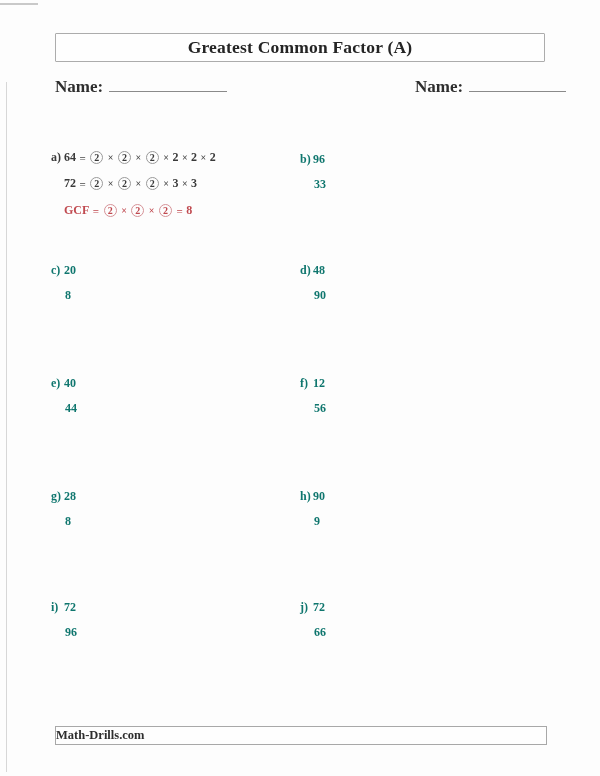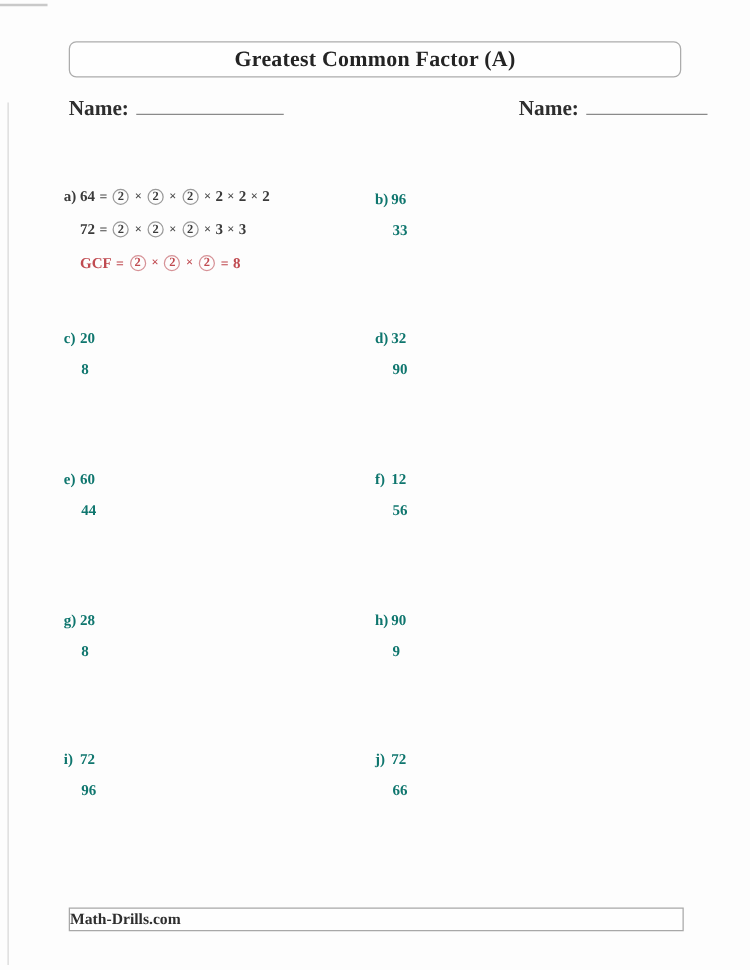--- a/index.html
+++ b/index.html
@@ -12,21 +12,21 @@
   }
   #page{position:relative;width:600px;height:776px;background:#fdfdfd;}
 
   
   .artifact-top{position:absolute;left:0;top:3px;width:38px;height:2px;background:#9f9f9f;opacity:.55;}
   .artifact-left{position:absolute;left:6px;top:82px;width:1px;height:690px;background:#d7d7d7;}
 
   
   .title-box{
     position:absolute;left:55px;top:33px;width:490px;height:29px;
-    border:1.5px solid #acacac;border-radius:6px;background:#fefefe;
+    border:1.5px solid #acacac;border-radius:1px;background:#fefefe;
     display:flex;align-items:center;justify-content:center;box-sizing:border-box;
   }
   .title-box .title{font-size:17.5px;font-weight:bold;color:#242424;letter-spacing:.2px;}
 
   
   .field-row{position:absolute;top:77px;font-size:17px;font-weight:bold;color:#2e2e2e;white-space:nowrap;}
   .field-name{left:55px;}
   .field-date{left:415px;}
   .uline{display:inline-block;border-bottom:1px solid #8a8a8a;height:12px;margin-left:6px;vertical-align:baseline;}
   .uline-name{width:118px;}
@@ -144,25 +144,25 @@
 
   <div class="problem pos-b">
     <div class="p-line1"><span class="p-label">b)</span><span>96</span></div>
     <div class="p-line2"><span>33</span></div>
   </div>
   <div class="problem pos-c">
     <div class="p-line1"><span class="p-label">c)</span><span>20</span></div>
     <div class="p-line2"><span>8</span></div>
   </div>
   <div class="problem pos-d">
-    <div class="p-line1"><span class="p-label">d)</span><span>32</span></div>
+    <div class="p-line1"><span class="p-label">d)</span><span>48</span></div>
     <div class="p-line2"><span>90</span></div>
   </div>
   <div class="problem pos-e">
-    <div class="p-line1"><span class="p-label">e)</span><span>60</span></div>
+    <div class="p-line1"><span class="p-label">e)</span><span>40</span></div>
     <div class="p-line2"><span>44</span></div>
   </div>
   <div class="problem pos-f">
     <div class="p-line1"><span class="p-label">f)</span><span>12</span></div>
     <div class="p-line2"><span>56</span></div>
   </div>
   <div class="problem pos-g">
     <div class="p-line1"><span class="p-label">g)</span><span>28</span></div>
     <div class="p-line2"><span>8</span></div>
   </div>

